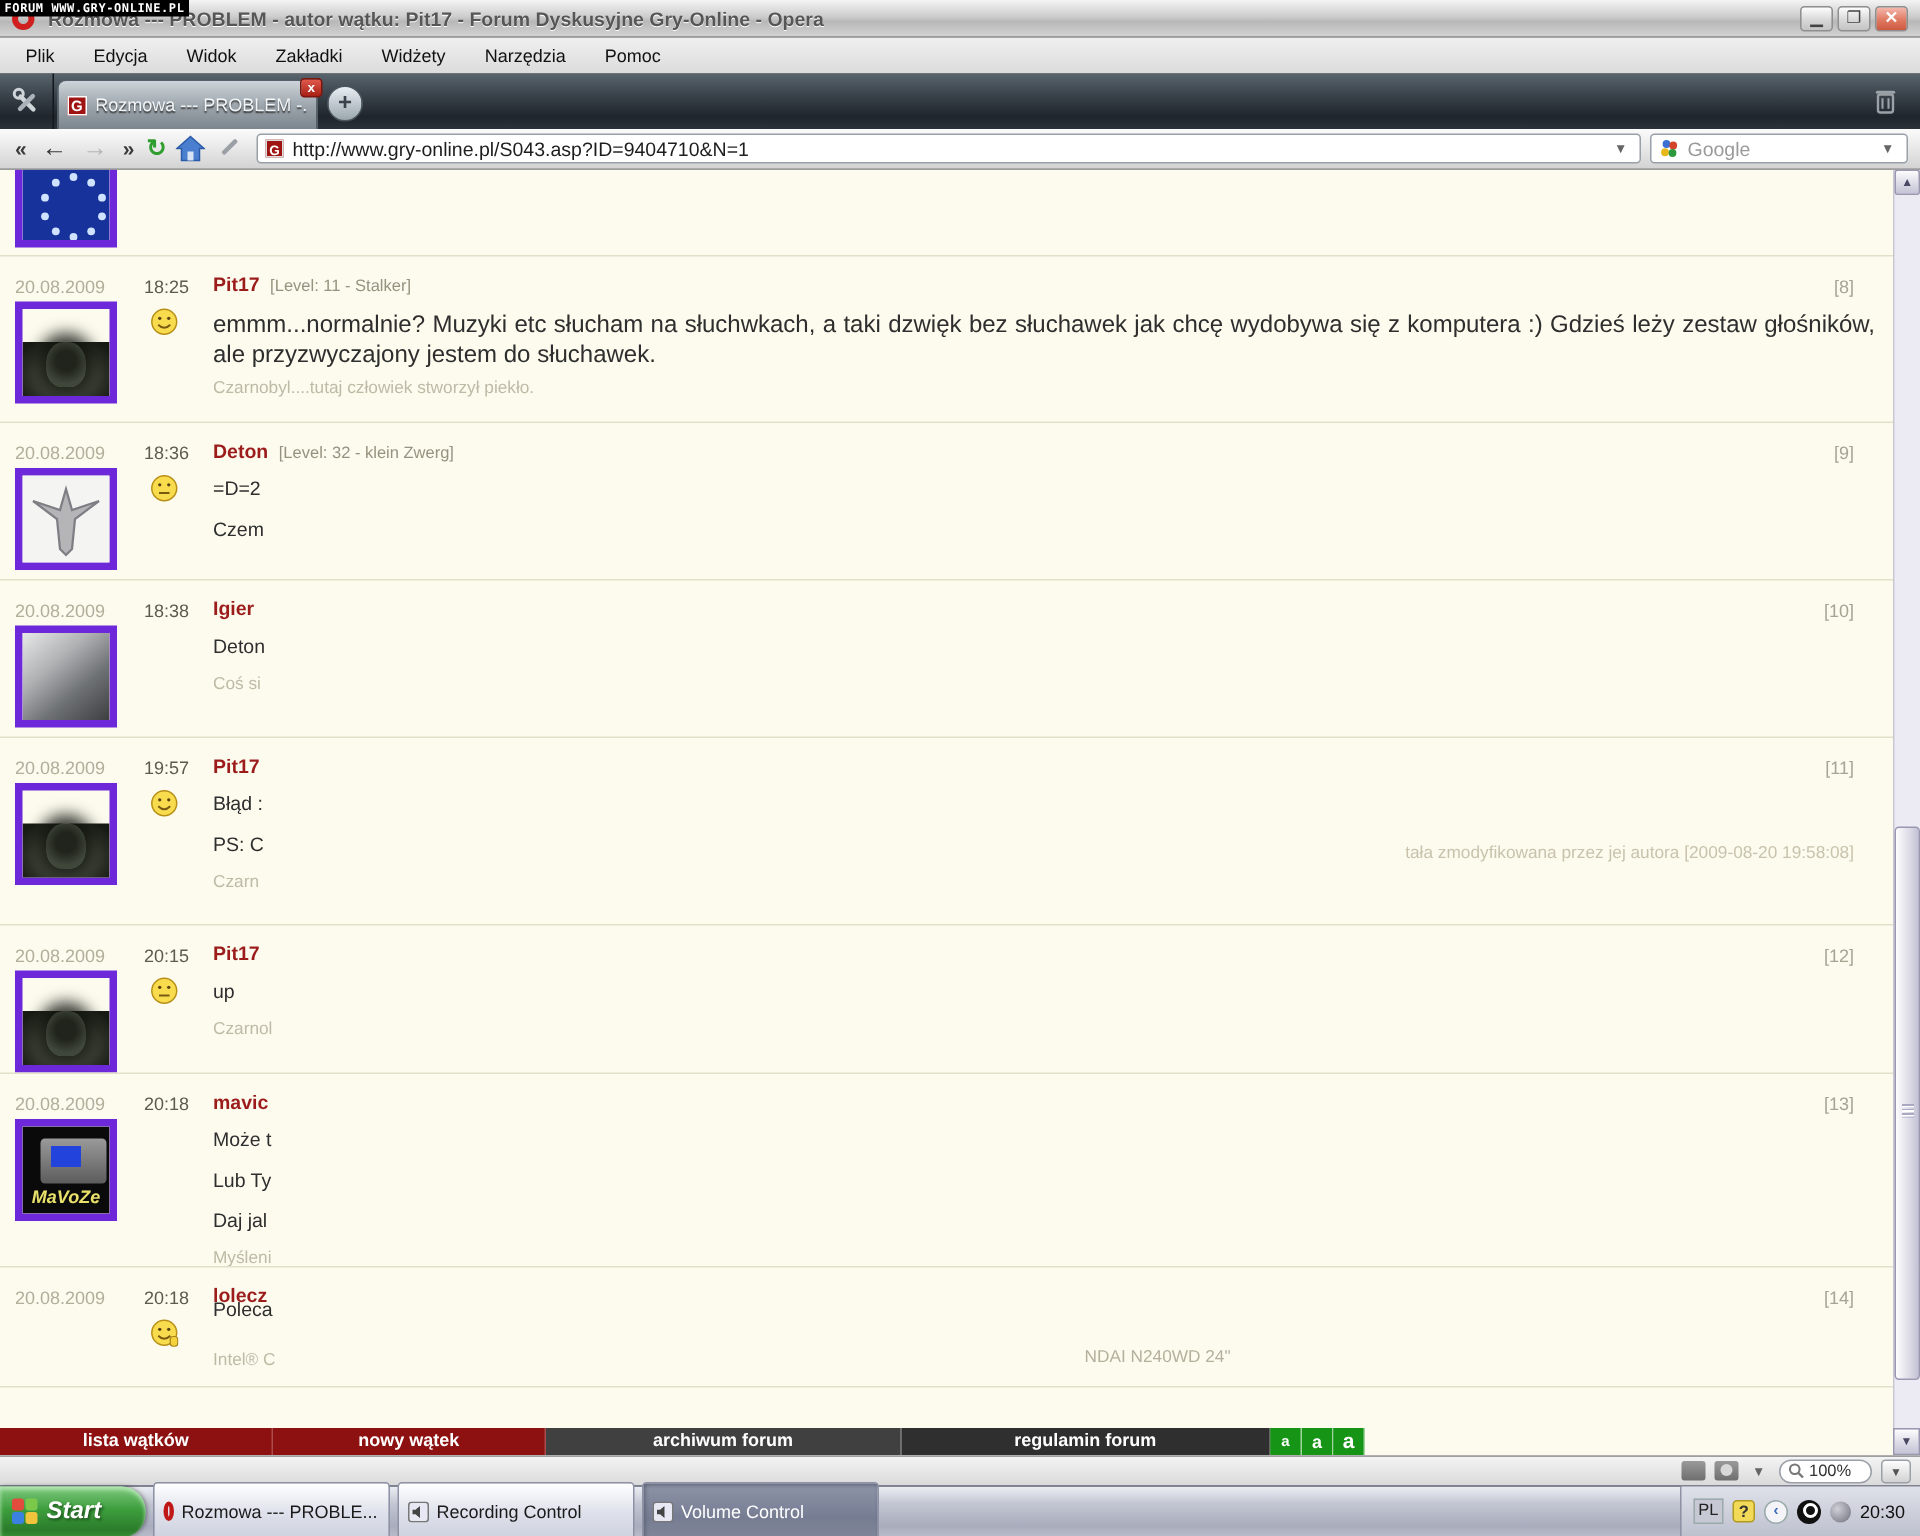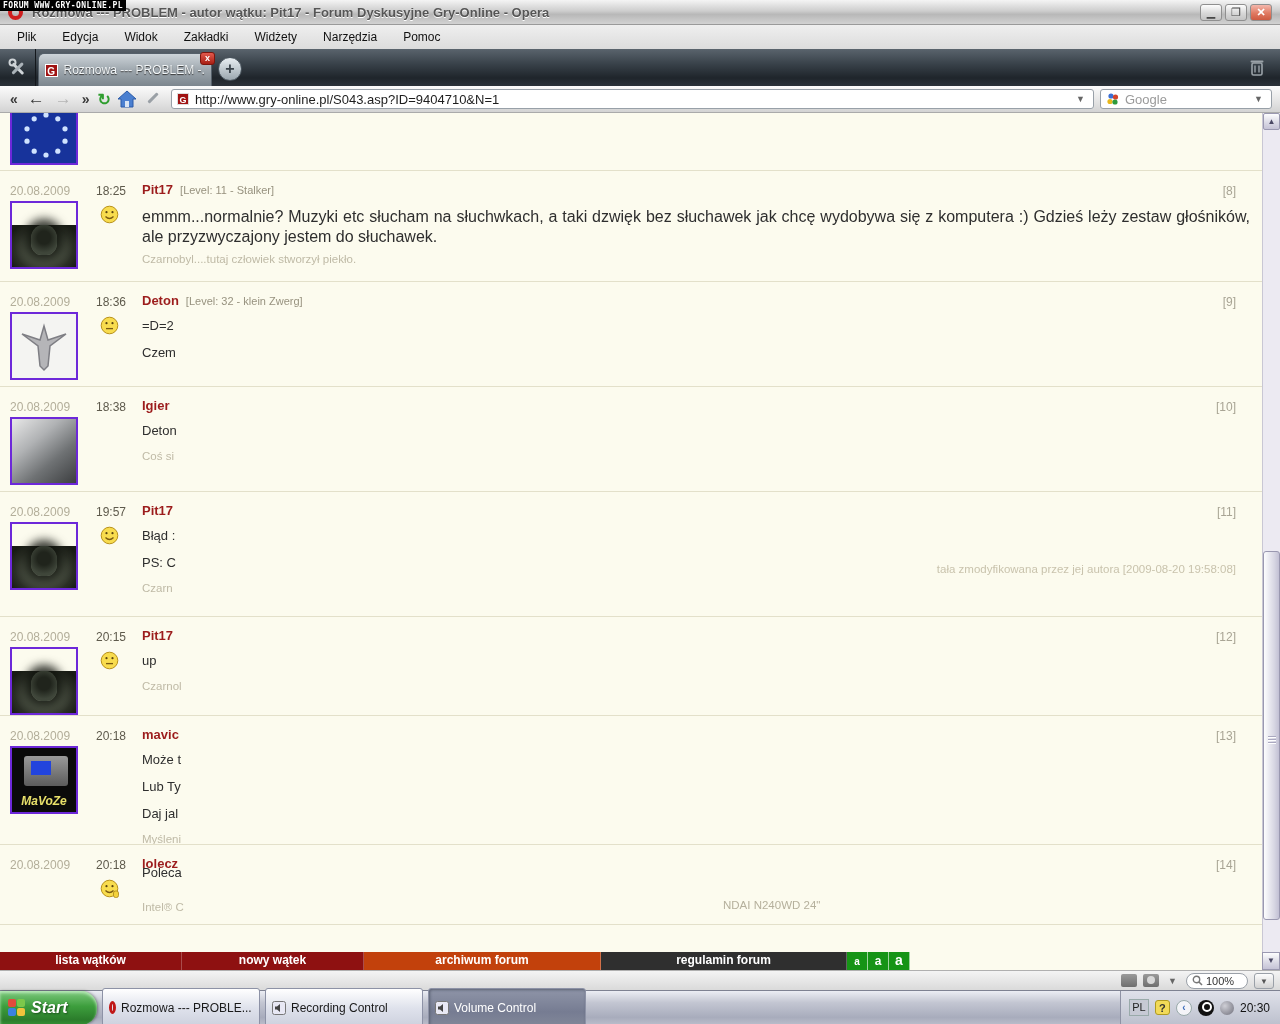--- a/index.html
+++ b/index.html
@@ -41,21 +41,21 @@
 #search-text{margin-left:5px;font-size:13px;color:#9a9a9a;flex:1}
 
 
 #content{position:absolute;left:0;top:113px;width:1262px;height:857px;background:#fcfbee;z-index:1;overflow:hidden}
 .post{position:absolute;left:0;width:1262px;border-bottom:1px solid #e3e0ca;overflow:hidden}
 .p-date{position:absolute;left:10px;top:13px;font-size:12px;color:#b3ae9a}
 .p-time{position:absolute;left:96px;top:13px;font-size:12px;color:#5e5a4c}
 .p-user{position:absolute;left:142px;top:11px;font-size:13px;font-weight:bold;color:#9c1c1c}
 .p-level{font-size:11px;color:#97927f;font-weight:normal;margin-left:7px}
 .p-num{position:absolute;right:26px;top:13px;font-size:12px;color:#a8a494}
-.p-avatar{position:absolute;left:10px;top:30px;width:68px;height:68px;border:2px solid #6d28d9;overflow:hidden}
+.p-avatar{position:absolute;left:10px;top:30px;width:68px;height:68px;border:5px solid #6d28d9;overflow:hidden}
 .p-emoji{position:absolute;left:100px;top:34px}
 .p-body{position:absolute;left:142px;top:36px;width:1108px;font-size:16px;color:#2e2e2e;line-height:20px;text-align:justify}
 .p-line{position:absolute;left:142px;font-size:13px;color:#2e2e2e}
 .p-sig{color:#bfbaa6;font-size:11.5px}
 .p-edited{position:absolute;right:26px;font-size:11.5px;color:#c9c3ad}
 .p-sig-right{position:absolute;font-size:11.5px;color:#b5b09c}
 
 #footer-strip{position:absolute;left:0;top:812px;width:1262px;height:27px;background:#efe9d2;border-top:1px solid #ddd7bc;padding:6px 0 0 8px;font-size:13px;color:#3a3a3a}
 #footer-strip b{color:#161616}
 
@@ -363,21 +363,21 @@
 <div id="scrollbar">
   <div class="sb-btn" style="top:0">▲</div>
   <div id="sb-thumb">
       <div id="sb-grip"></div>
     </div>
 </div>
 
 <div id="forumnav">
     <div class="fn-seg" style="width: 182px; background: rgb(142, 17, 17);">lista wątków</div>
     <div class="fn-seg" style="width: 182px; background: rgb(142, 17, 17);">nowy wątek</div>
-    <div class="fn-seg" style="width: 237px; background: #c2410c;">archiwum forum</div>
+    <div class="fn-seg" style="width: 237px; background: #404040;">archiwum forum</div>
     <div class="fn-seg" style="width: 246px; background: rgb(47, 47, 47);">regulamin forum</div>
     <div id="font-btns" style="background: rgb(22, 148, 22);">
       <div class="fbtn" style="background: rgb(22, 148, 22);">a</div>
       <div class="fbtn" style="background: rgb(22, 148, 22);">a</div>
       <div class="fbtn" style="background: rgb(22, 148, 22);">a</div>
     </div>
   </div>
 <div id="nav-dd">▼</div>
 
 <div id="statusbar">

